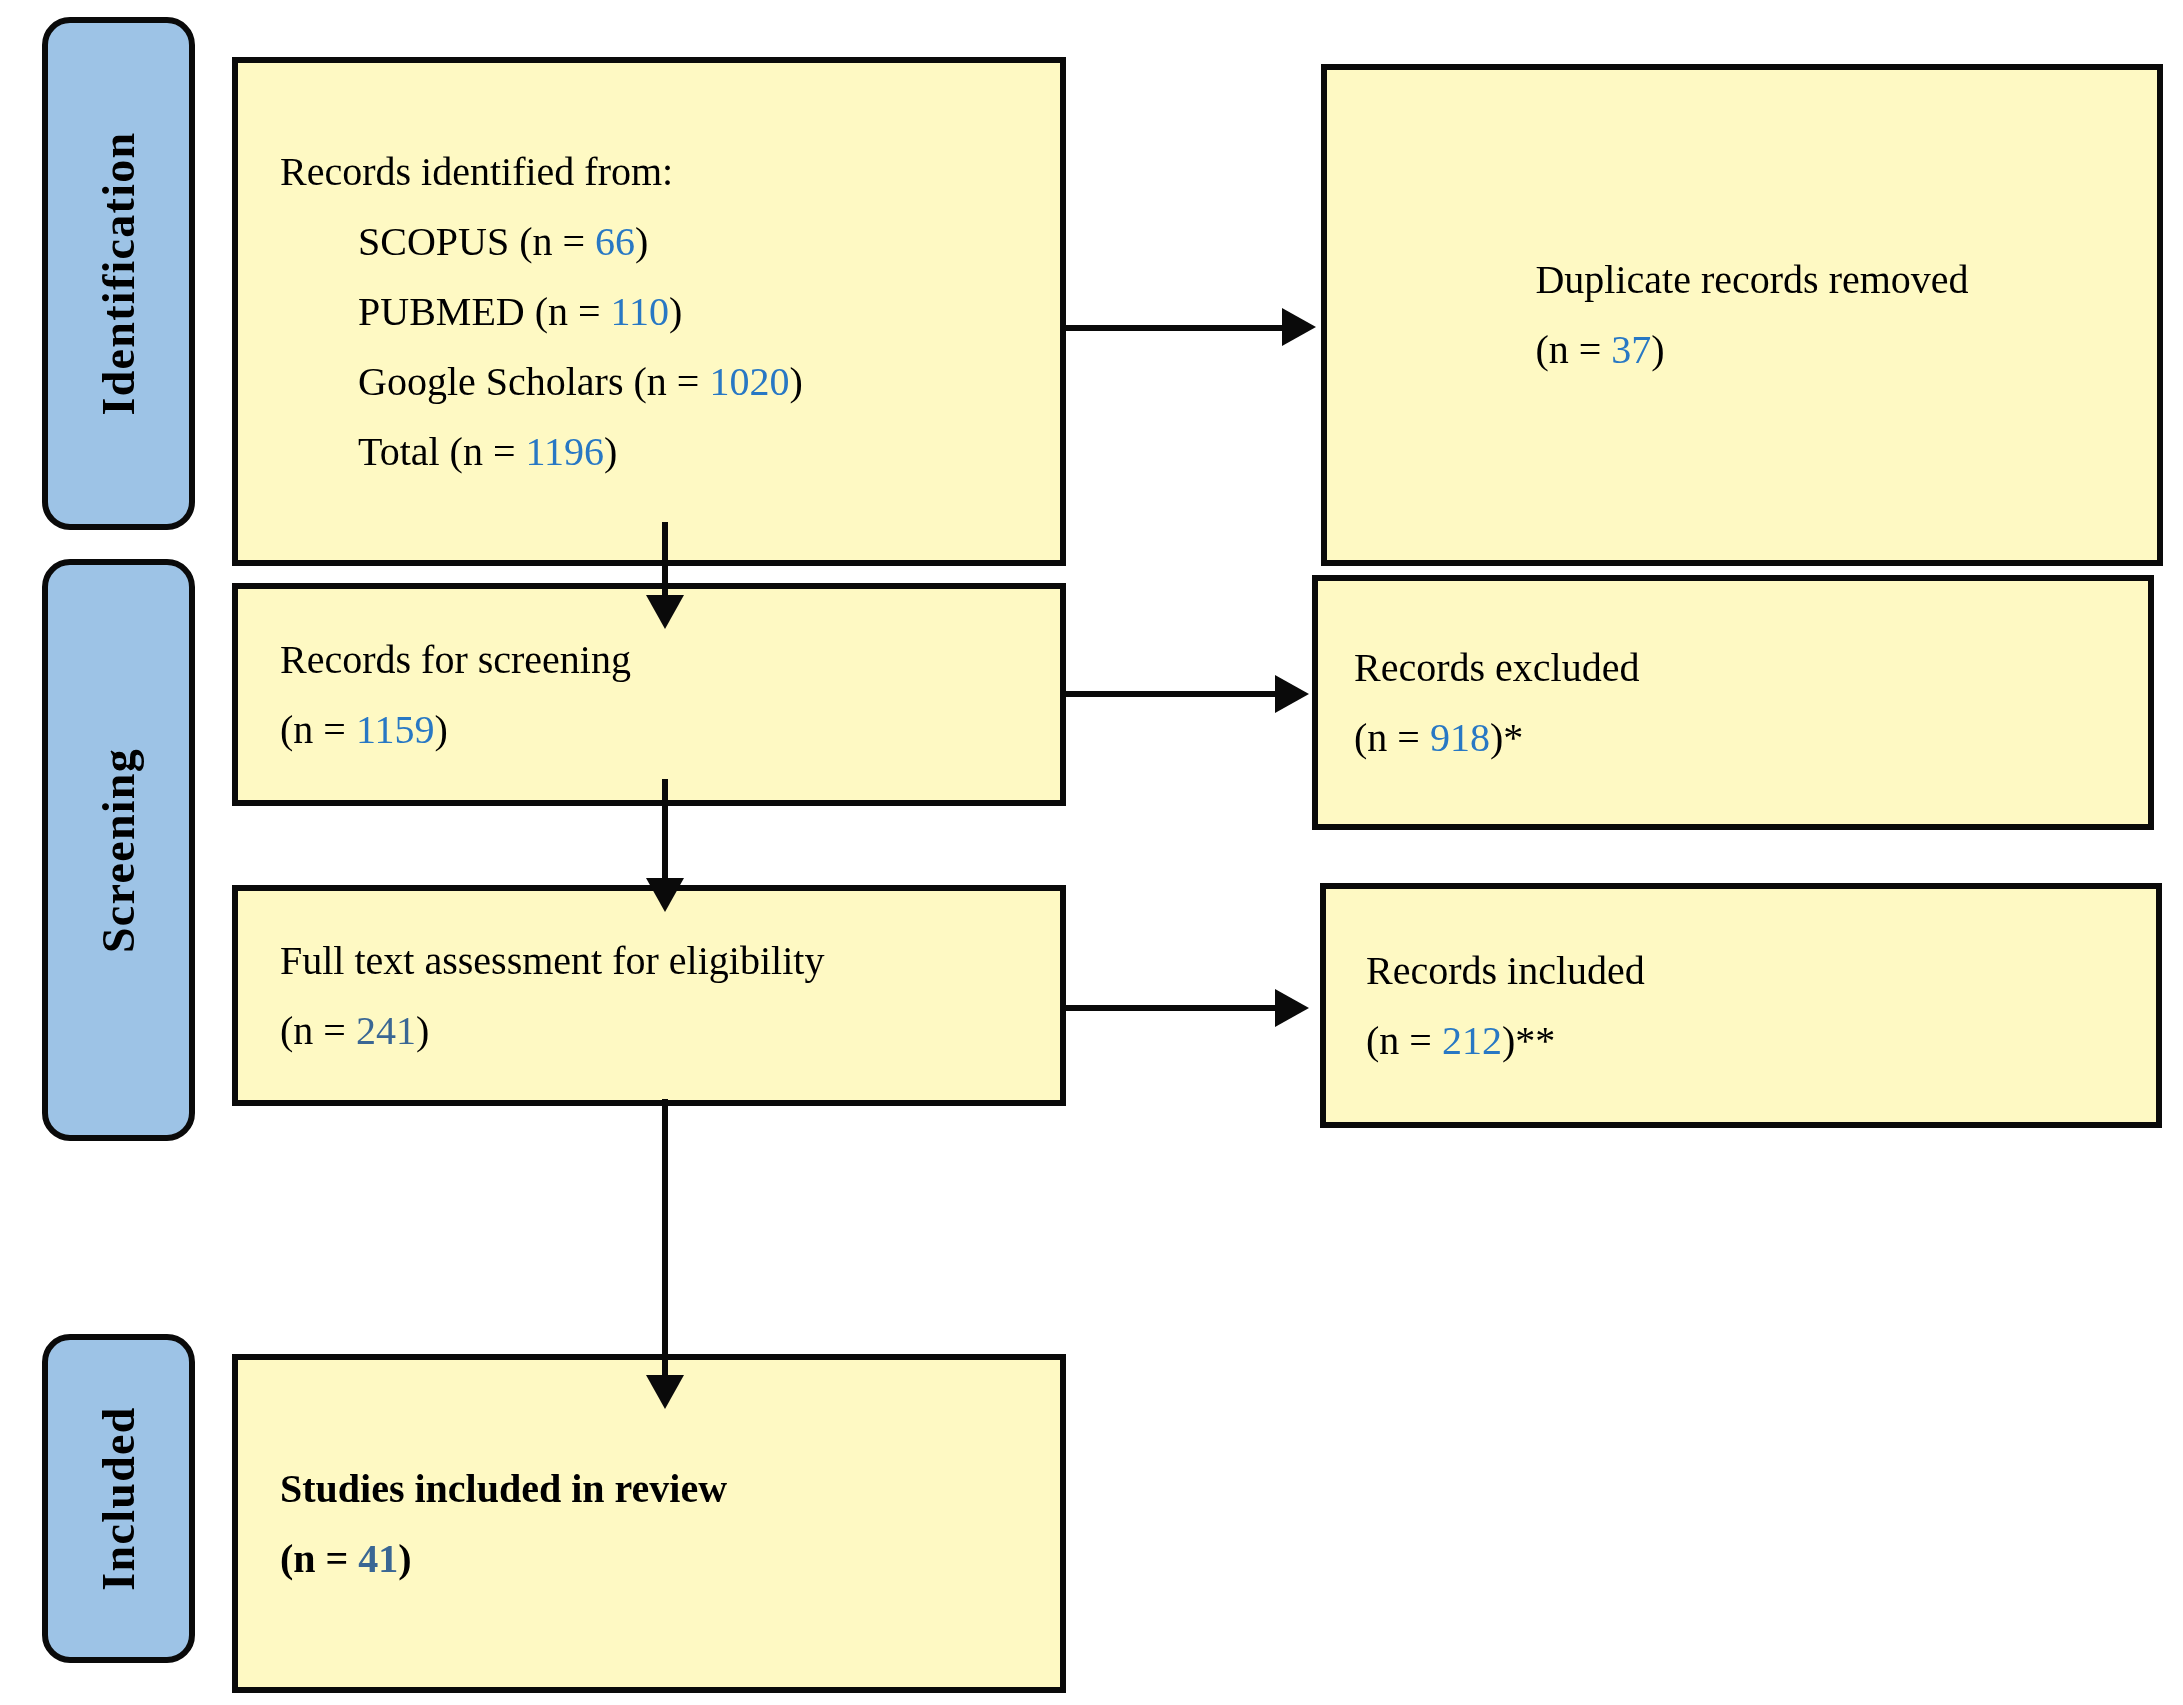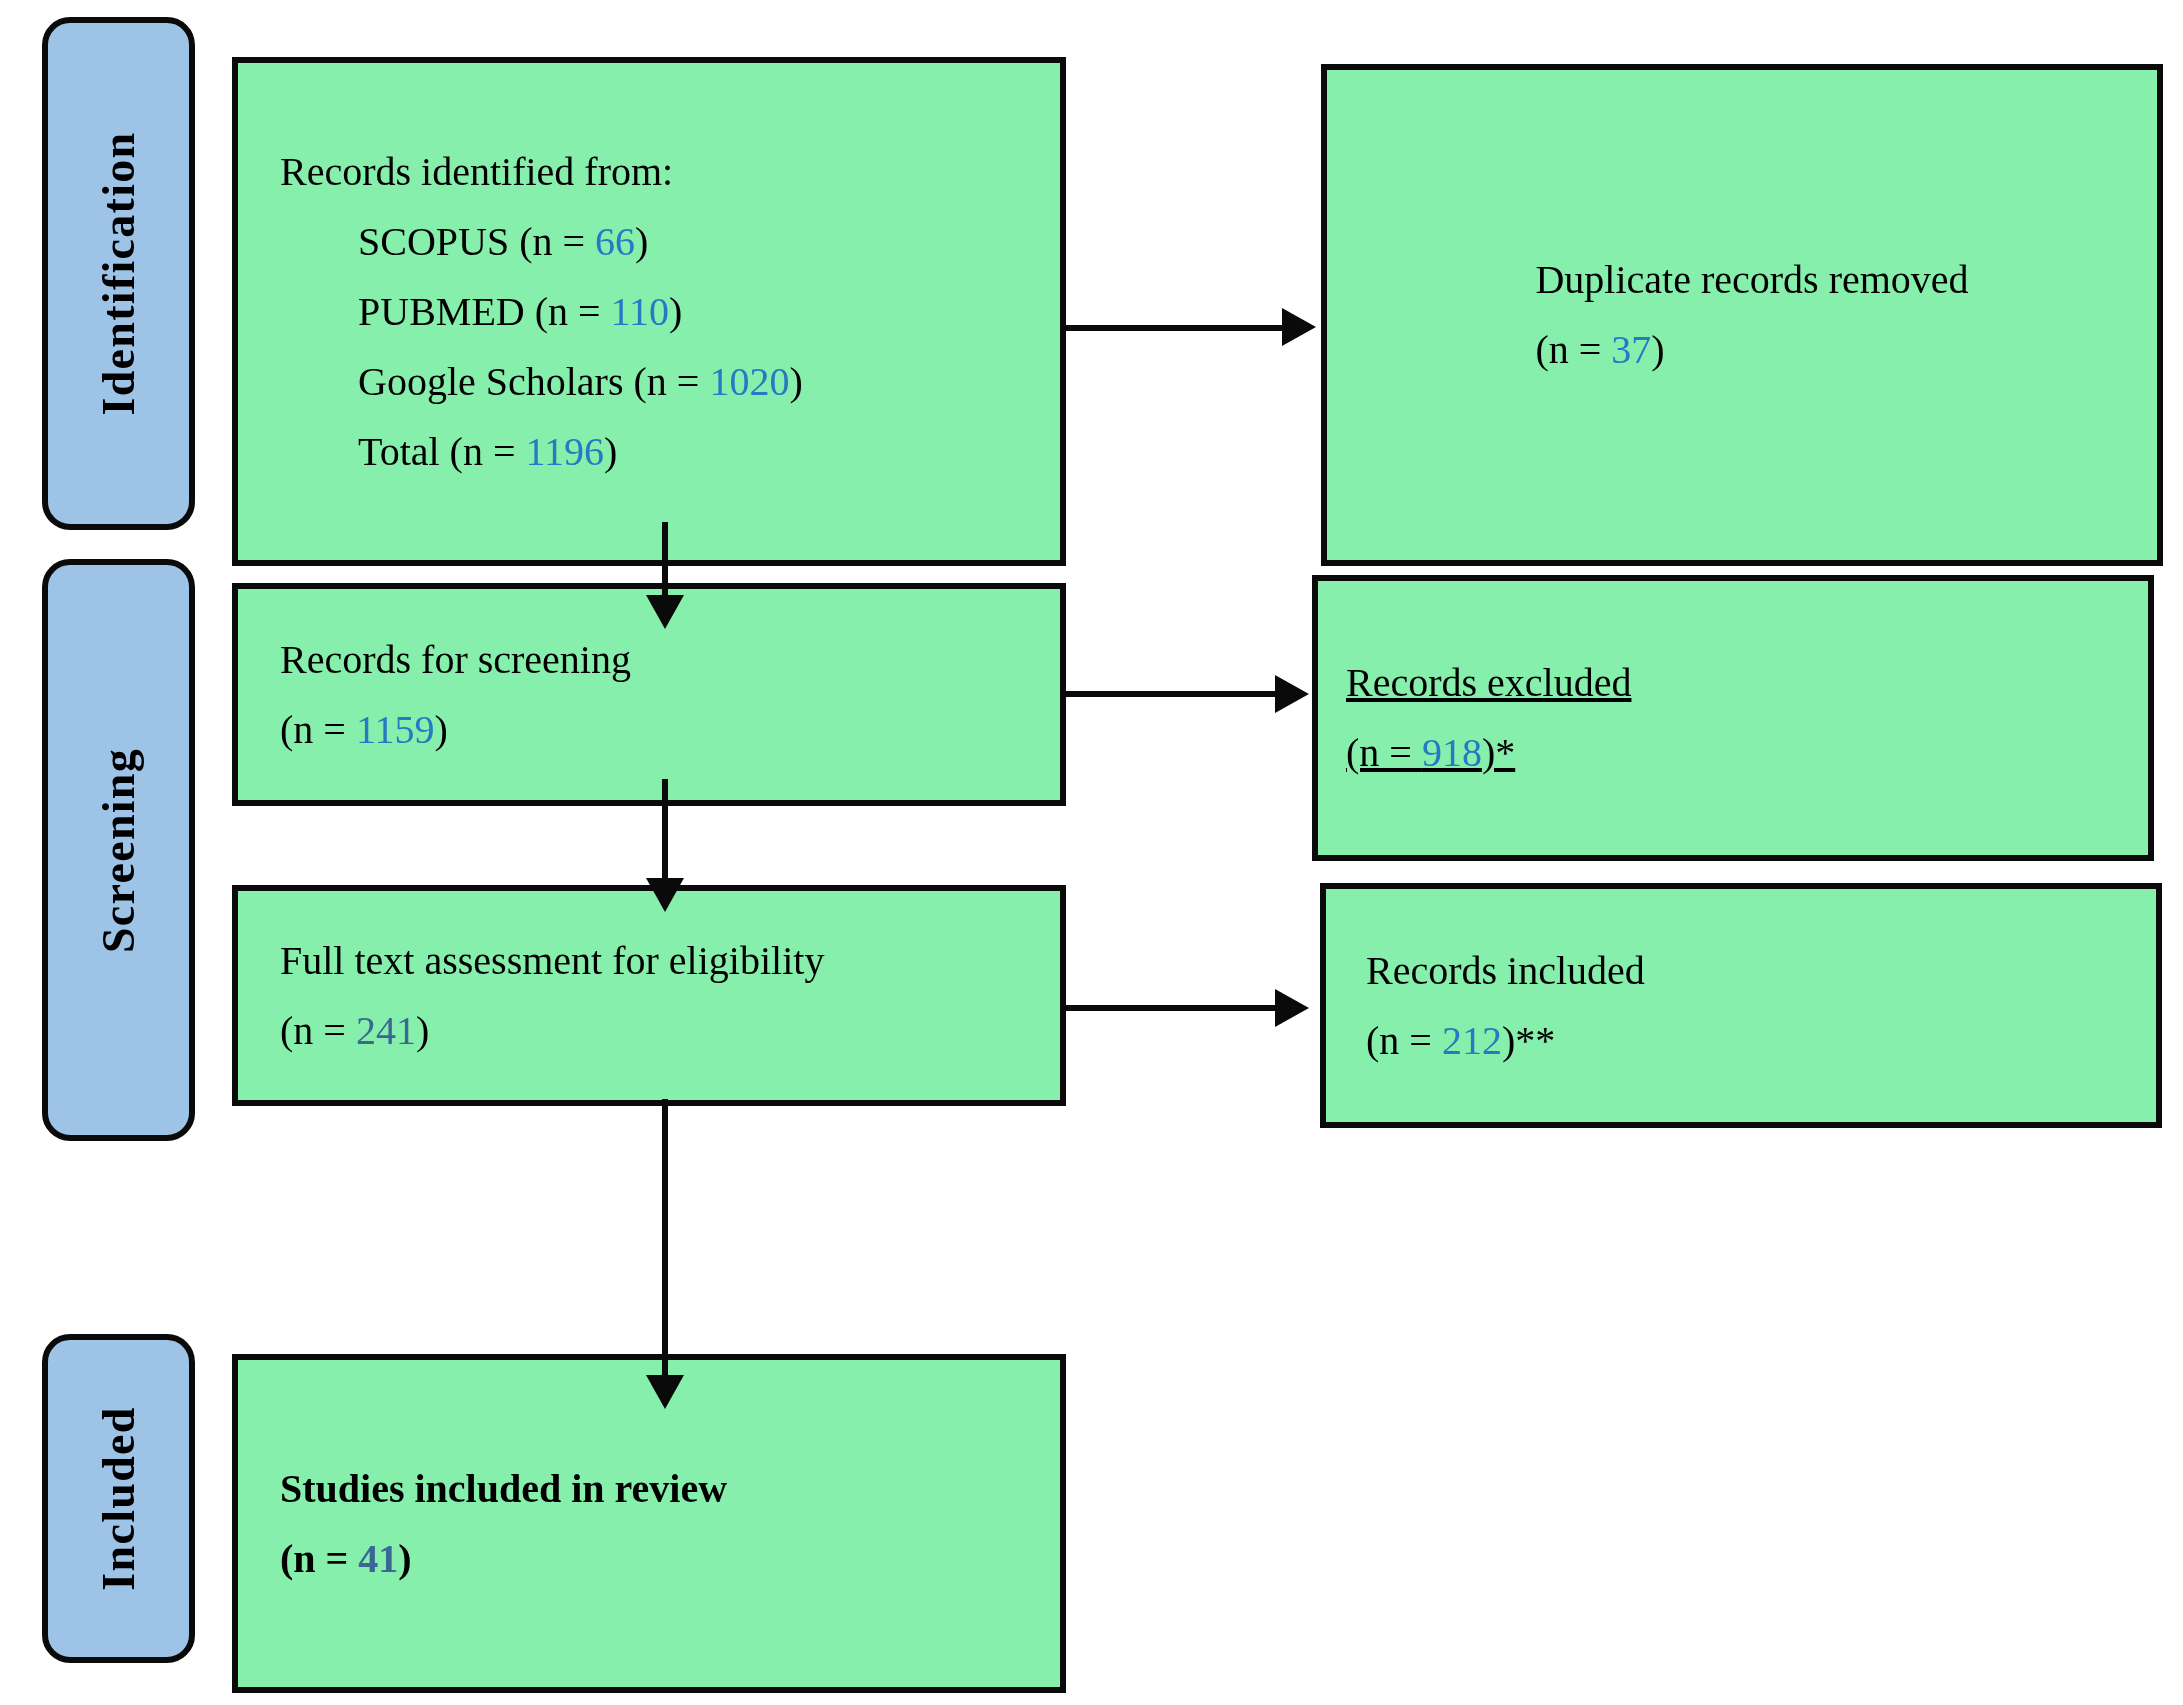--- a/index.html
+++ b/index.html
@@ -23,21 +23,21 @@
   .stagebox .stagelabel{
     transform:rotate(-90deg);
     font-weight:bold;
     font-size:46px;
     letter-spacing:1.3px;
     white-space:nowrap;
   }
   
   .fbox{
     position:absolute;
-    background:#86efac;
+    background:#fef9c3;
     border:6px solid #0a0a0a;
     box-sizing:border-box;
     display:flex;flex-direction:column;justify-content:center;
     padding-left:42px;padding-right:20px;
   }
   .line{
     font-size:40px;
     line-height:70px;
     white-space:nowrap;
   }
@@ -106,21 +106,21 @@
       </div>
   </div>
 
   <div class="fbox" style="left:1321px;top:64px;width:842px;height:502px;padding-left:40px;align-items:center;">
     <div class="lines">
         <div class="line"><span>Duplicate records removed</span></div>
         <div class="line"><span>(n = </span><span class="accent">37</span><span>)</span></div>
       </div>
   </div>
 
-  <div class="fbox" style="left:1312px;top:575px;width:842px;height:286px;padding-left:28px;text-decoration:underline;">
+  <div class="fbox" style="left:1312px;top:575px;width:842px;height:255px;padding-left:36px;">
     <div class="lines">
         <div class="line"><span>Records excluded</span></div>
         <div class="line"><span>(n = </span><span class="accent">918</span><span>)*</span></div>
       </div>
   </div>
 
   <div class="fbox" style="left:1312px;top:883px;width:842px;height:245px;padding-left:40px;margin-left:8px;">
     <div class="lines">
         <div class="line"><span>Records included</span></div>
         <div class="line"><span>(n = </span><span class="accent">212</span><span>)**</span></div>

